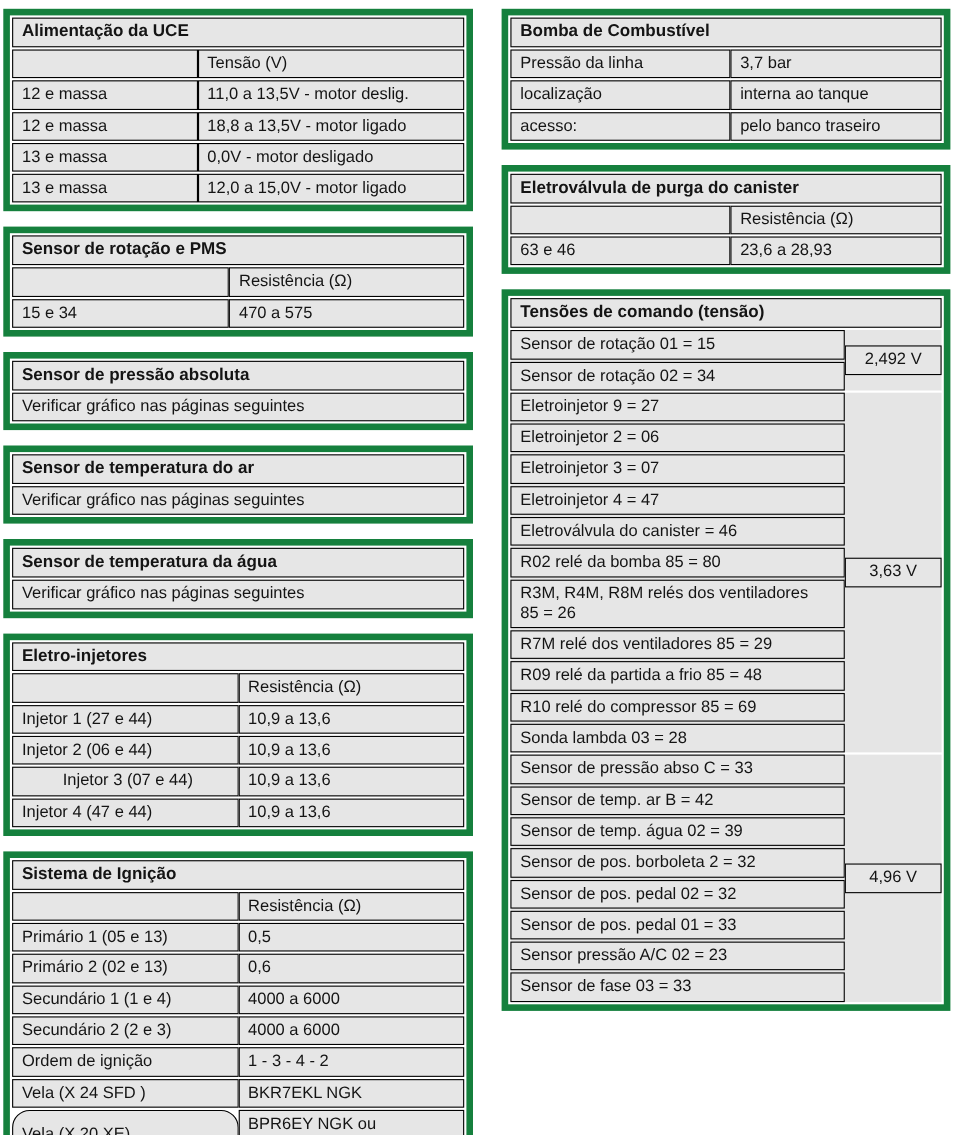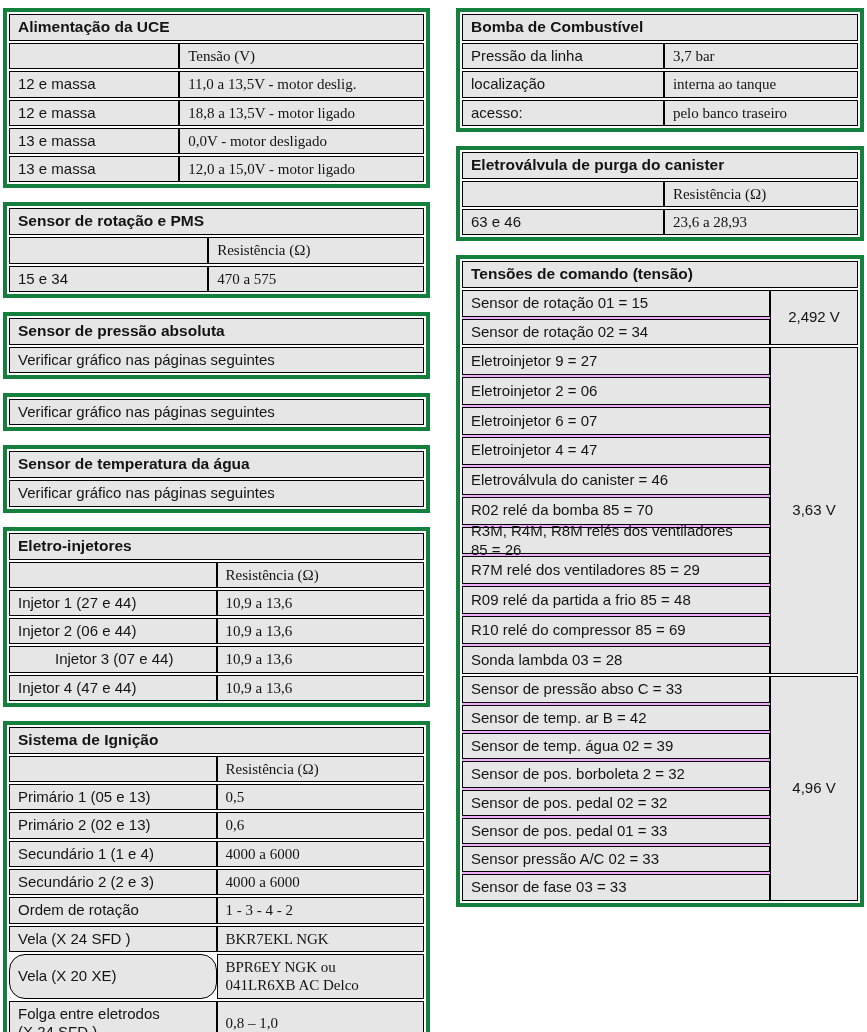--- a/index.html
+++ b/index.html
@@ -6,39 +6,39 @@
   body{
     width:867px;height:1032px;overflow:hidden;
     font-family:"Liberation Sans","DejaVu Sans",sans-serif;
     color:#141414;
   }
   .page{display:flex;gap:26px;padding:8px 3px 0 3px;box-sizing:border-box;width:867px;}
   .col{display:block;}
   .col.left{width:427px;flex:0 0 427px;}
   .col.right{flex:1;min-width:0;}
   .tbl{
-    border:4px solid #15803d;background:#fff;padding:2px;
+    border:6px solid #15803d;background:#fff;padding:2px;
     display:flex;flex-direction:column;gap:2px;
     margin-bottom:14px;box-sizing:border-box;
   }
   .trow{display:flex;background:#fff;}
   .tcell{
     background:#e6e6e6;border:1px solid #000;
     padding:3px 8px;font-size:15px;line-height:1.22;
     display:flex;align-items:center;min-height:20px;
     box-sizing:border-box;color:#141414;
   }
   .tcell.title{
     font-weight:bold;font-size:15.5px;flex:1;
   }
   .tcell.note{flex:1;}
   .tcell.key{flex:0 0 auto;white-space:pre-line;}
-  .tcell.val{flex:1;white-space:pre-line;min-width:0;font-family:Liberation Serif, serif;}
+  .tcell.val{flex:1;white-space:pre-line;min-width:0;}
   .tcell.full{flex:1;white-space:pre-line;min-width:0;}
-  .grp{display:flex;background:#f0abfc;}
+  .grp{display:flex;background:#e5e5e5;align-items:center;}
   .grp-rows{flex:1;display:flex;flex-direction:column;gap:2px;min-width:0;}
   .tcell.volt{
     flex:0 0 88px;justify-content:center;text-align:center;
     margin-left:0;
   }
 </style>
 </head>
 <body>
 
 <div class="page">
@@ -84,20 +84,23 @@
     <section class="tbl">
         <div class="trow">
           <div class="tcell title">Sensor de pressão absoluta</div>
         </div>
         <div class="trow">
           <div class="tcell note">Verificar gráfico nas páginas seguintes</div>
         </div>
       </section>
     <section class="tbl">
         <div class="trow">
+          <div class="tcell title">Sensor de temperatura do ar</div>
+        </div>
+        <div class="trow">
           <div class="tcell note">Verificar gráfico nas páginas seguintes</div>
         </div>
       </section>
     <section class="tbl">
         <div class="trow">
           <div class="tcell title">Sensor de temperatura da água</div>
         </div>
         <div class="trow">
           <div class="tcell note">Verificar gráfico nas páginas seguintes</div>
         </div>
@@ -145,21 +148,21 @@
         </div>
         <div class="trow">
           <div class="tcell key" style="width: 50%;">Secundário 1 (1 e 4)</div>
           <div class="tcell val">4000 a 6000</div>
         </div>
         <div class="trow">
           <div class="tcell key" style="width: 50%; text-align: right;">Secundário 2 (2 e 3)</div>
           <div class="tcell val">4000 a 6000</div>
         </div>
         <div class="trow">
-          <div class="tcell key" style="width: 50%;">Ordem de rotação</div>
+          <div class="tcell key" style="width: 50%;">Ordem de ignição</div>
           <div class="tcell val">1 - 3 - 4 - 2</div>
         </div>
         <div class="trow">
           <div class="tcell key" style="width: 50%;">Vela (X 24 SFD )</div>
           <div class="tcell val">BKR7EKL NGK</div>
         </div>
         <div class="trow">
           <div class="tcell key" style="width: 50%; border-radius: 16px;">Vela (X 20 XE)</div>
           <div class="tcell val">BPR6EY NGK ou
 041LR6XB AC Delco</div>
@@ -210,41 +213,41 @@
           <div class="grp-rows">
             <div class="tcell full">Sensor de rotação 01 = 15</div>
             <div class="tcell full">Sensor de rotação 02 = 34</div>
           </div>
           <div class="tcell volt">2,492 V</div>
         </div>
         <div class="grp">
           <div class="grp-rows">
             <div class="tcell full">Eletroinjetor 9 = 27</div>
             <div class="tcell full">Eletroinjetor 2 = 06</div>
-            <div class="tcell full">Eletroinjetor 6 = 07</div>
+            <div class="tcell full">Eletroinjetor 3 = 07</div>
             <div class="tcell full">Eletroinjetor 4 = 47</div>
             <div class="tcell full">Eletroválvula do canister = 46</div>
-            <div class="tcell full">R02 relé da bomba 85 = 70</div>
+            <div class="tcell full">R02 relé da bomba 85 = 80</div>
             <div class="tcell full">R3M, R4M, R8M relés dos ventiladores
 85 = 26</div>
             <div class="tcell full">R7M relé dos ventiladores 85 = 29</div>
             <div class="tcell full">R09 relé da partida a frio 85 = 48</div>
             <div class="tcell full">R10 relé do compressor 85 = 69</div>
             <div class="tcell full">Sonda lambda 03 = 28</div>
           </div>
           <div class="tcell volt">3,63 V</div>
         </div>
         <div class="grp">
           <div class="grp-rows">
             <div class="tcell full">Sensor de pressão abso C = 33</div>
             <div class="tcell full">Sensor de temp. ar B = 42</div>
             <div class="tcell full">Sensor de temp. água 02 = 39</div>
             <div class="tcell full">Sensor de pos. borboleta 2 = 32</div>
             <div class="tcell full">Sensor de pos. pedal 02 = 32</div>
             <div class="tcell full">Sensor de pos. pedal 01 = 33</div>
-            <div class="tcell full">Sensor pressão A/C 02 = 33</div>
+            <div class="tcell full">Sensor pressão A/C 02 = 23</div>
             <div class="tcell full">Sensor de fase 03 = 33</div>
           </div>
           <div class="tcell volt">4,96 V</div>
         </div>
       </section>
   </div>
 </div>
 
 </body></html>

